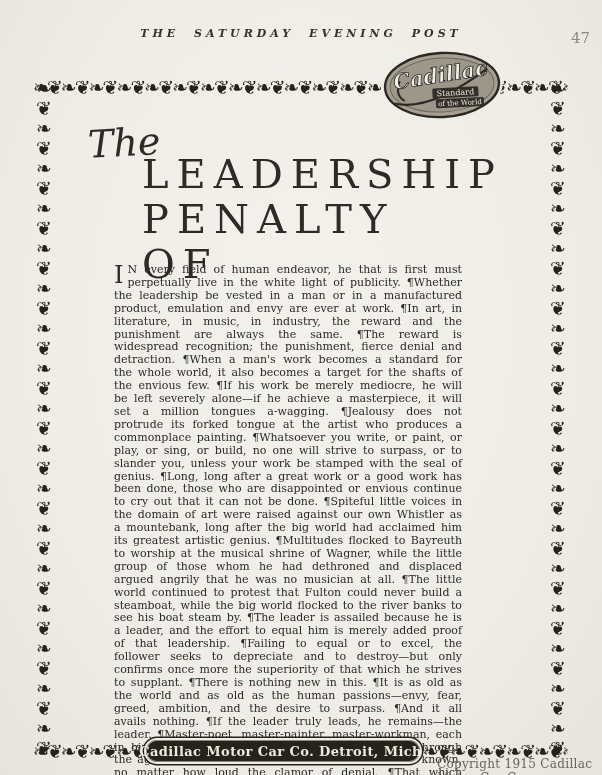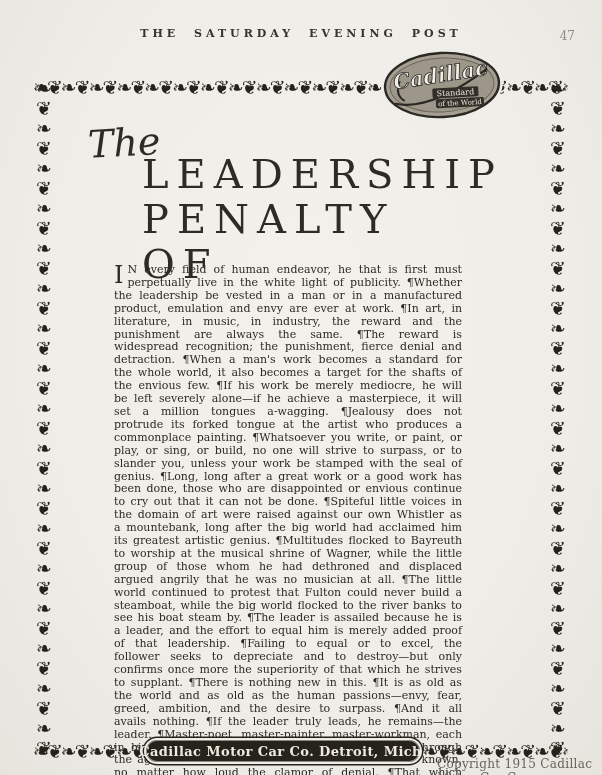--- a/index.html
+++ b/index.html
@@ -5,25 +5,25 @@
   * { margin:0; padding:0; box-sizing:border-box; }
   html,body { background:#dedcd6; }
   .page {
     position:relative; width:602px; height:775px; overflow:hidden;
     background: radial-gradient(ellipse at 50% 42%, #f2f1ec 0%, #eeede8 60%, #e6e4dd 100%);
     font-family:"DejaVu Serif", serif; color:#2c2a25;
   }
   
   .masthead {
     position:absolute; top:27px; left:0; right:0; text-align:center;
-    font-family:"DejaVu Serif", serif; font-weight:bold;
+    font-family:"DejaVu Serif", serif; font-style:italic; font-weight:bold;
     font-size:11px; letter-spacing:4px; word-spacing:7px; color:#37342e;
   }
   .pageno {
-    position:absolute; top:29px; right:27px; font-size:12px; color:#8f8c83;
+    position:absolute; top:29px; right:12px; font-size:15px; color:#8f8c83;
   }
   
   .orn {
     position:absolute; overflow:hidden; color:#26221b;
     font-family:"DejaVu Sans", sans-serif; white-space:nowrap; user-select:none;
   }
   .orn-h { height:21px; font-size:19px; line-height:21px; letter-spacing:-2px; }
   .orn-v { width:21px;  font-size:19px; line-height:21px; letter-spacing:-2px;
            writing-mode:vertical-rl; }
   .orn-top    { left:33px;  top:77px;  width:535px; }

